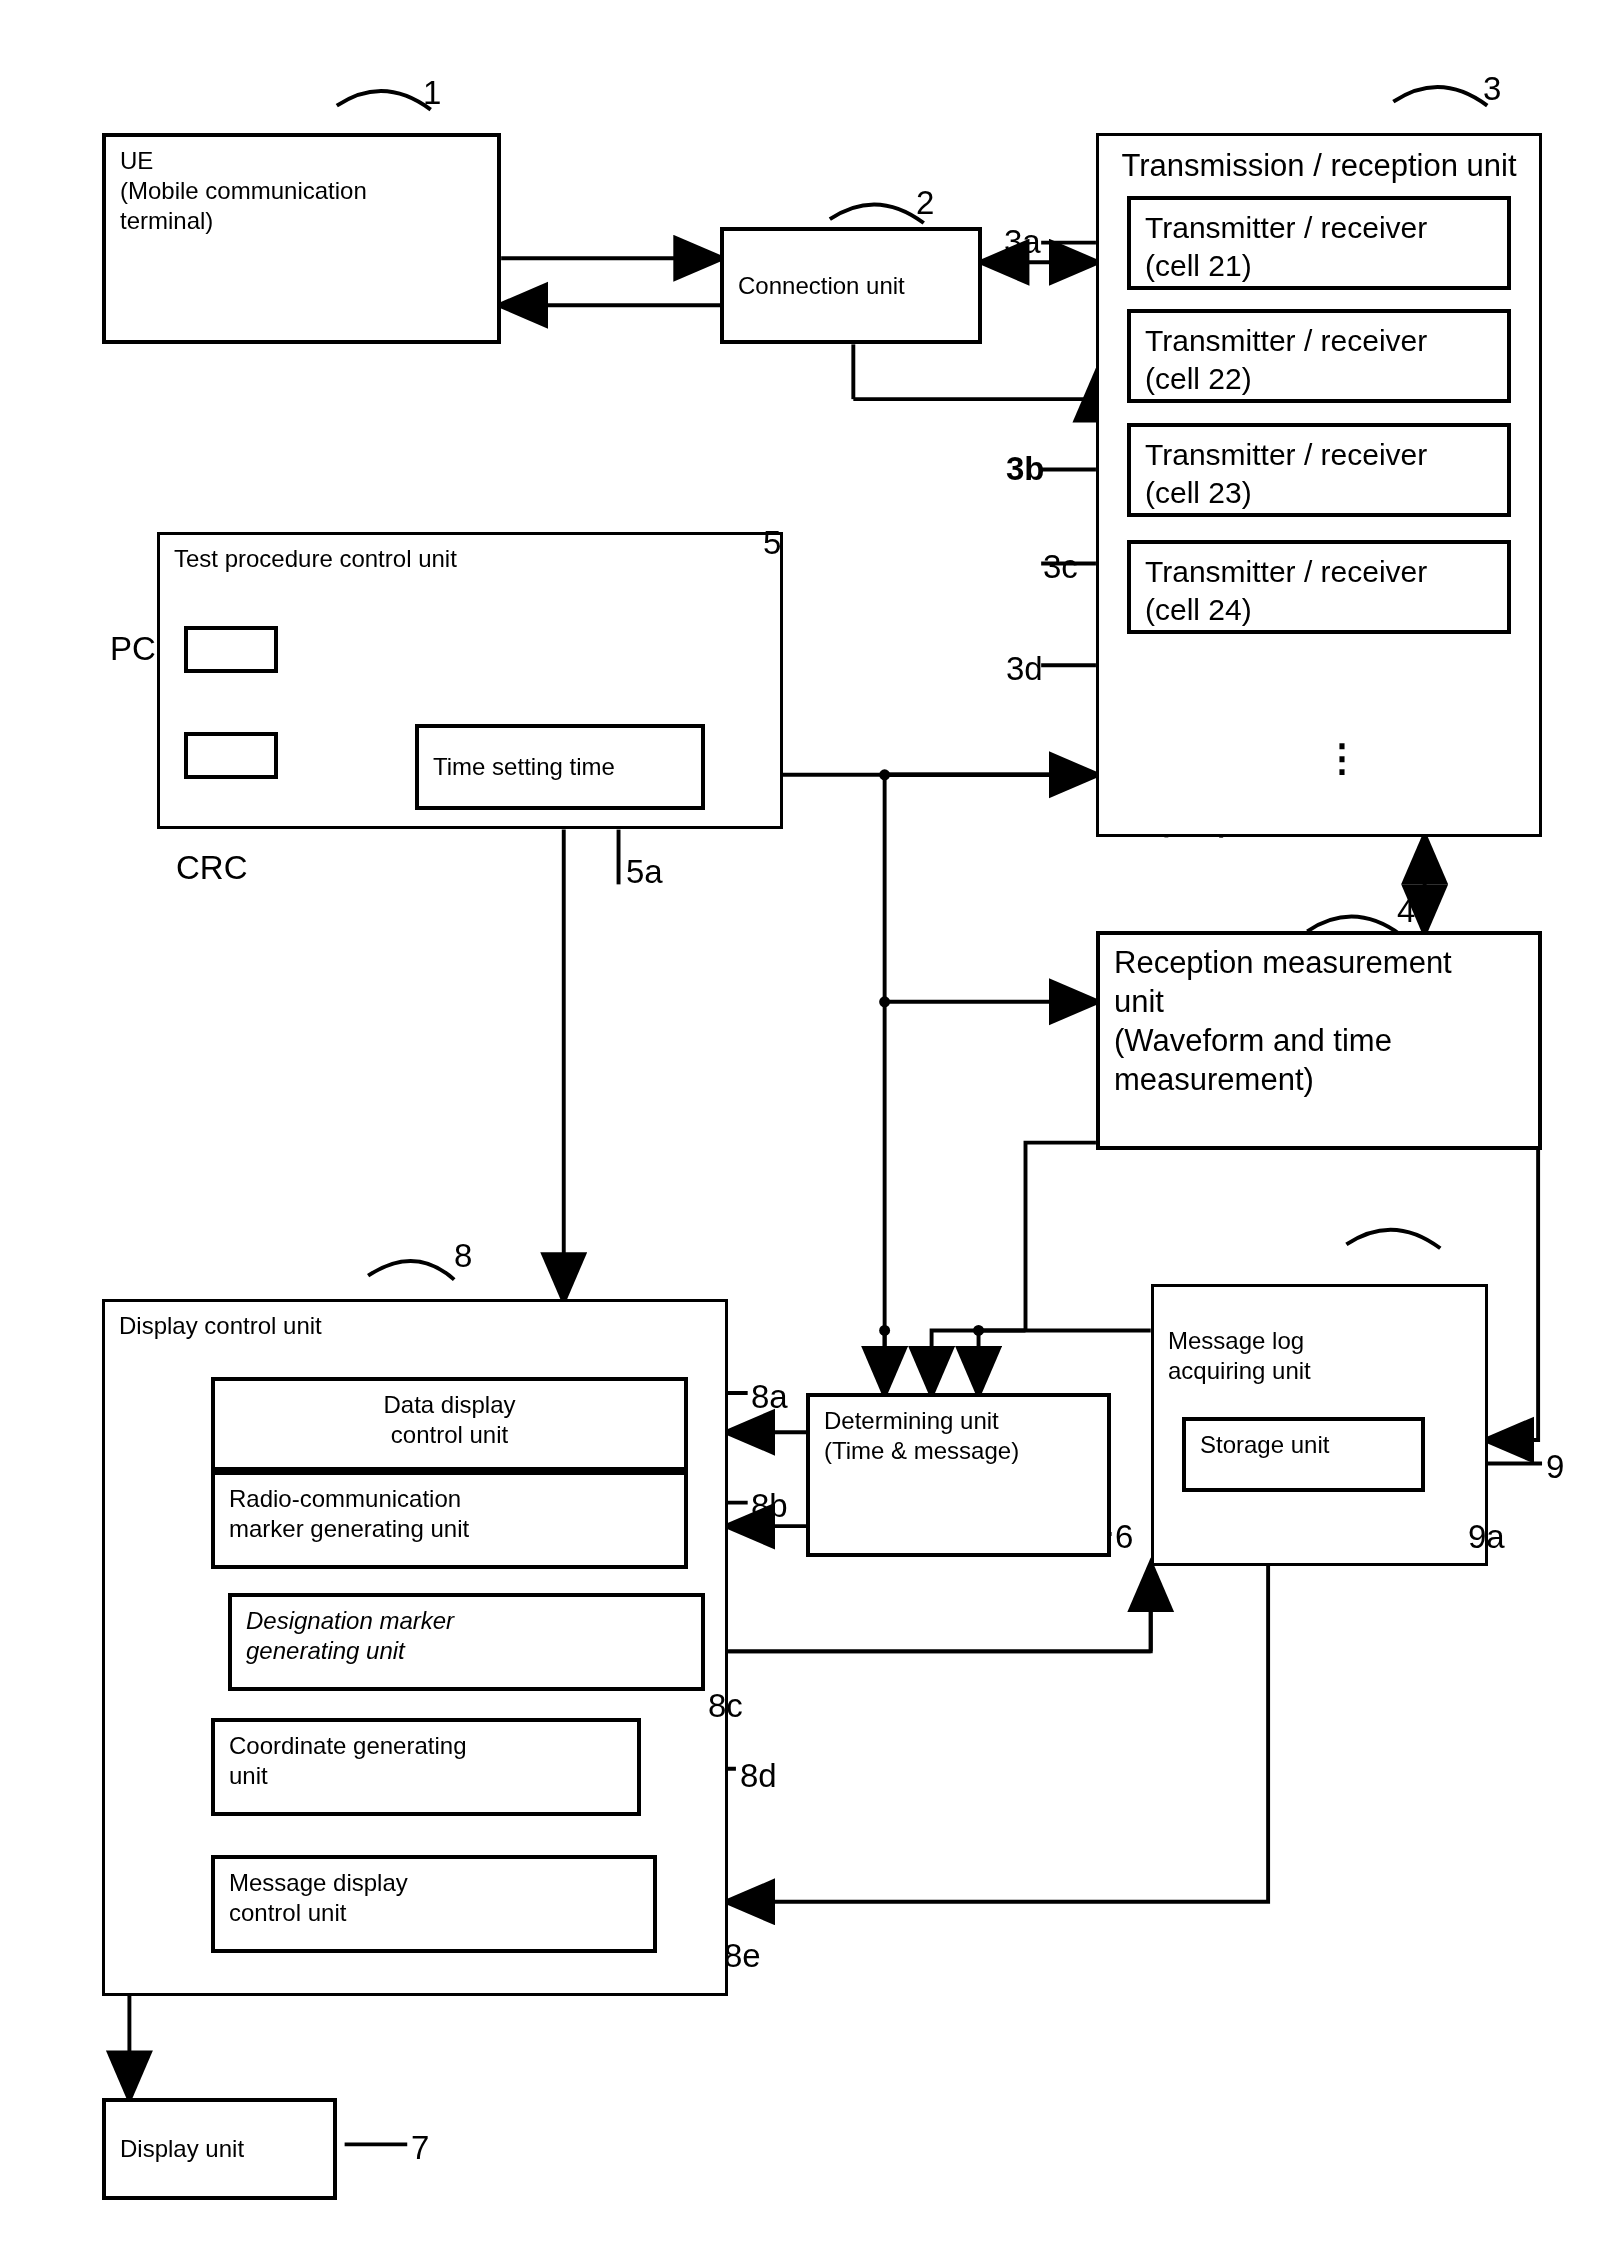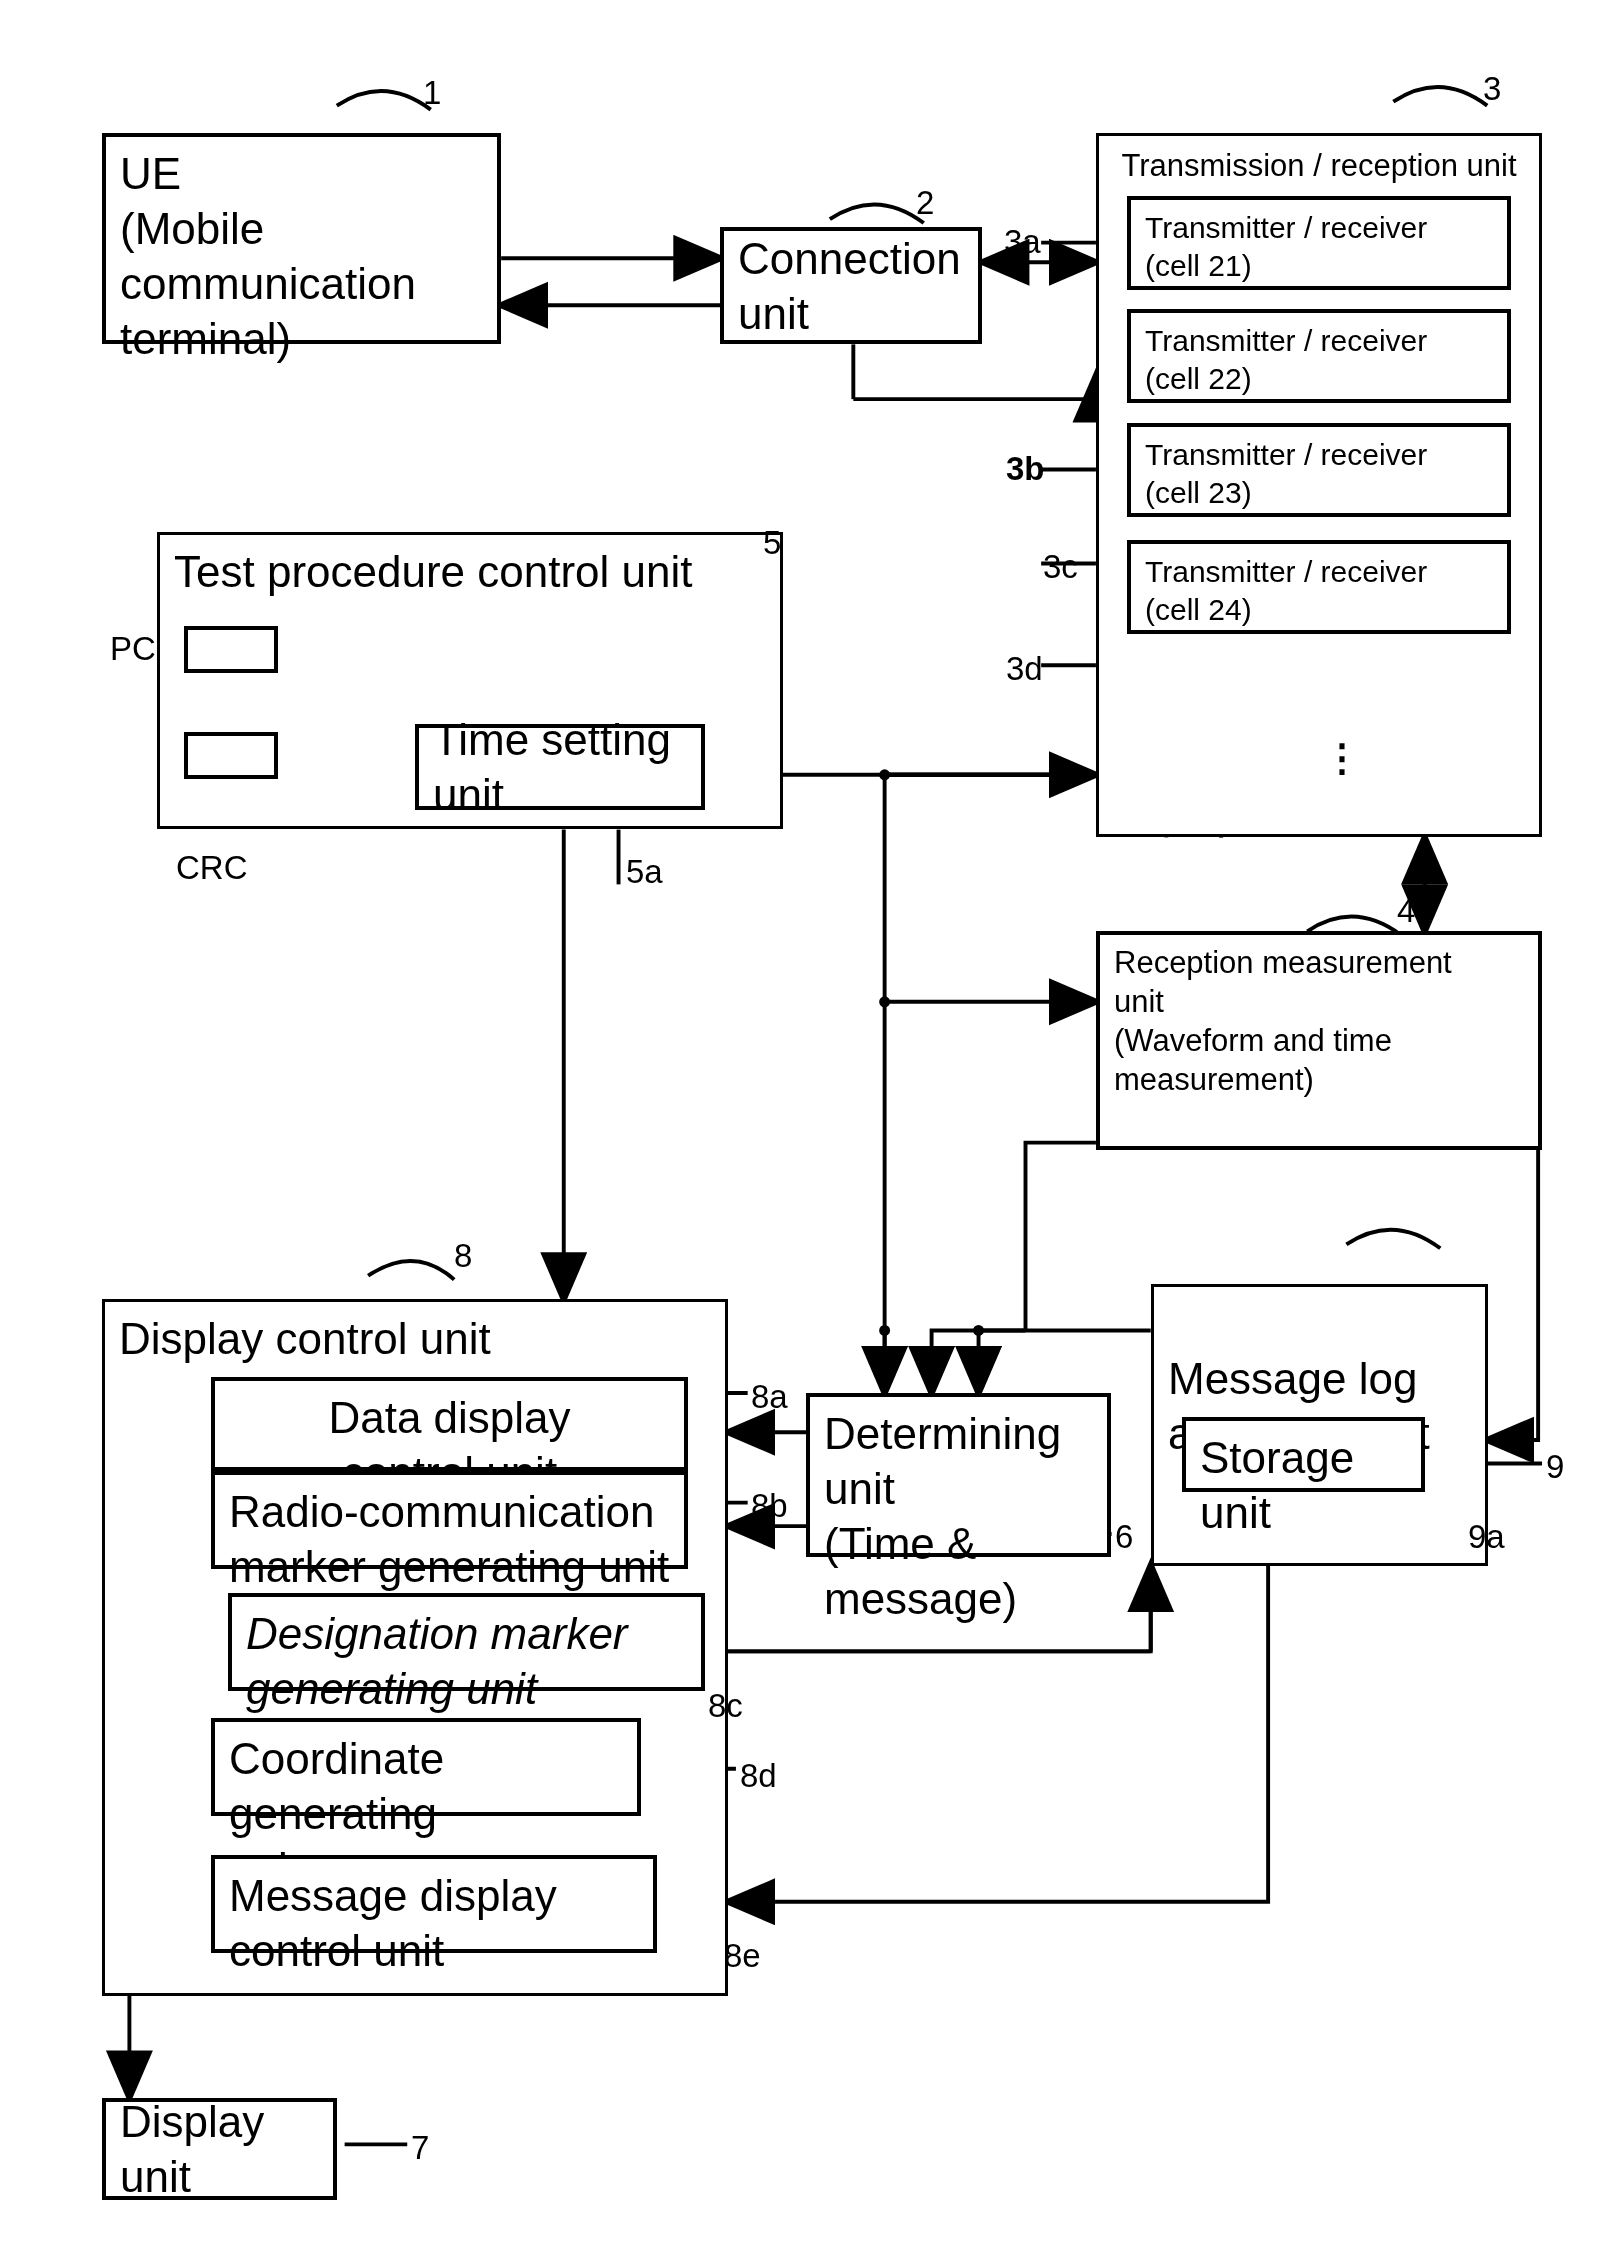--- a/index.html
+++ b/index.html
@@ -12,21 +12,21 @@
   .canvas {
     position: relative;
     width: 1619px;
     height: 2261px;
   }
   .box {
     position: absolute;
     border: 3.1px solid #000;
     background: #fff;
     padding: 9.4px 14px;
-    font-size: 44px;
+    font-size: 24px;
     line-height: 1.25;
   }
   .bold { border-width: 4.7px; }
   .label {
     position: absolute;
     font-size: 33px;
     background: transparent;
   }
   .figlabel {
     position: absolute;
@@ -190,21 +190,21 @@
     <div>Test procedure control unit</div>
   </div>
   <div class="label" style="left:763px; top:524px;">5</div>
 
   <div class="box bold" style="left:184px; top:626px; width:94px; height:47px;"></div>
   <div class="label" style="left:110px; top:630px;">PC</div>
 
   <div class="box bold" style="left:184px; top:732px; width:94px; height:47px;"></div>
   <div class="label" style="left:176px; top:849px;">CRC</div>
 
-  <div class="box bold" style="left:415px; top:724px; width:290px; height:86px; display:flex; align-items:center;">Time setting unit</div>
+  <div class="box bold" style="left:415px; top:724px; width:290px; height:86px; display:flex; align-items:center;">Time setting time</div>
   <div class="label" style="left:626px; top:853px;">5a</div>
 
   <div class="box" style="left:102px; top:1299px; width:626px; height:697px;">
     <div>Display control unit</div>
   </div>
   <div class="label" style="left:454px; top:1237px;">8</div>
 
   <div class="box bold" style="left:211px; top:1358px; width:477px; height:94px; white-space:pre-line; text-align:center;margin-top:19px;">Data display
 control unit</div>
   <div class="label" style="left:751px; top:1378px;">8a</div>

